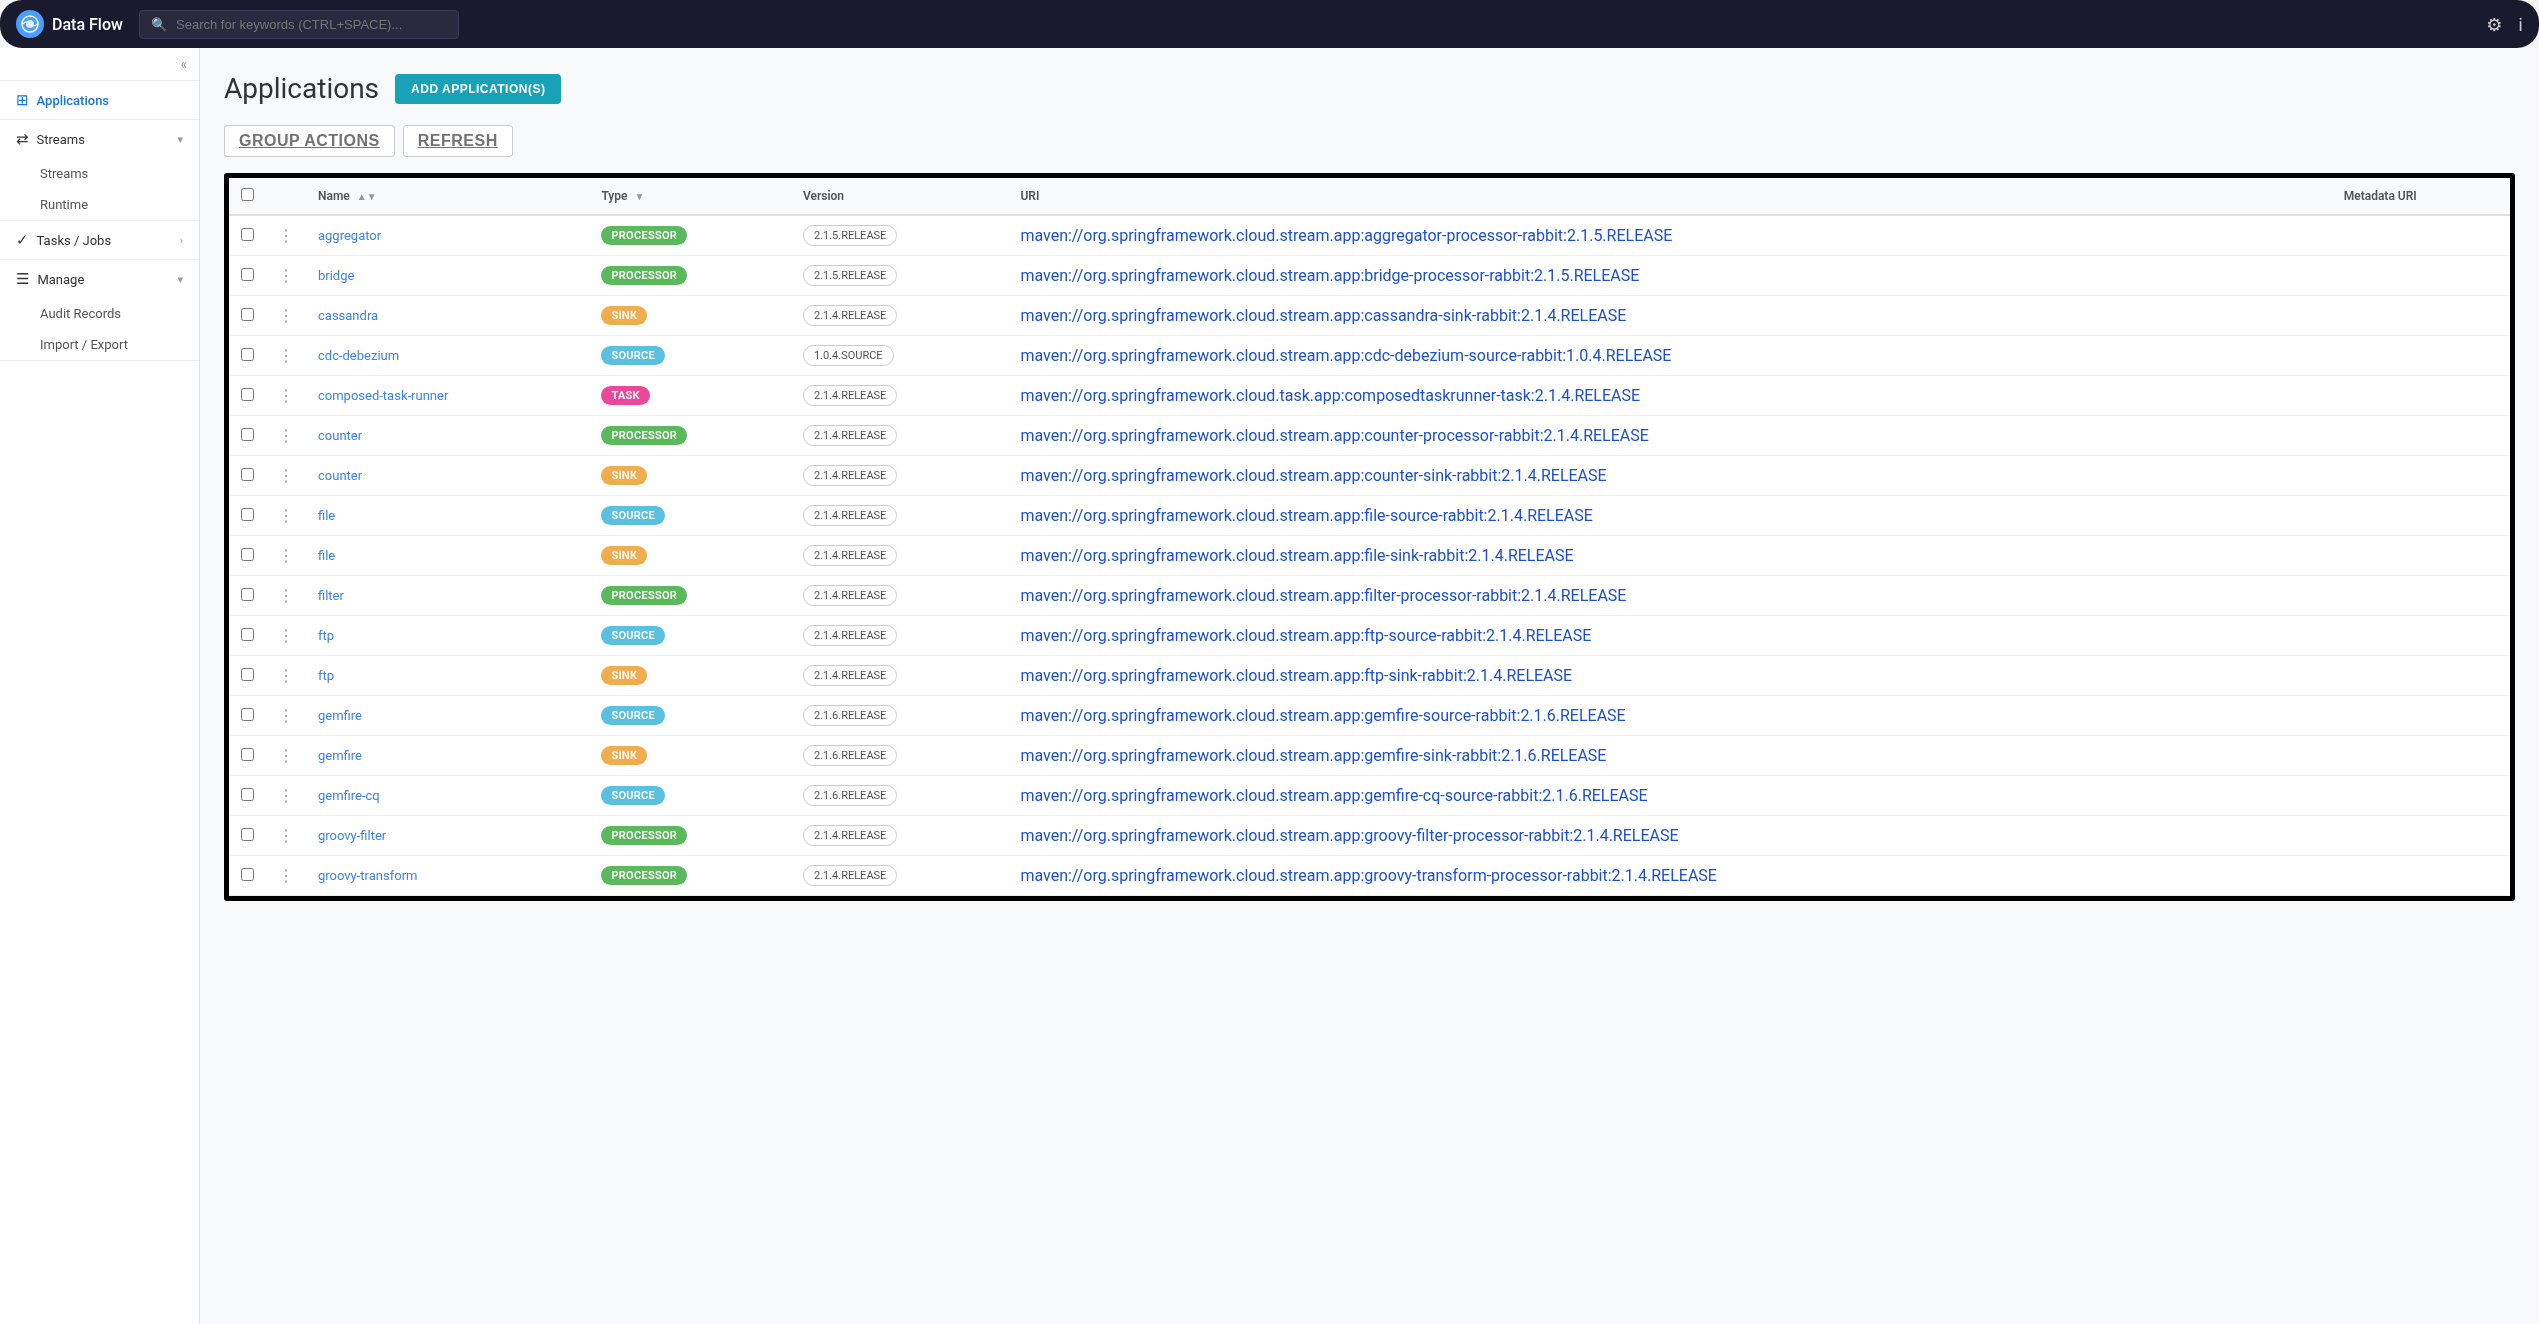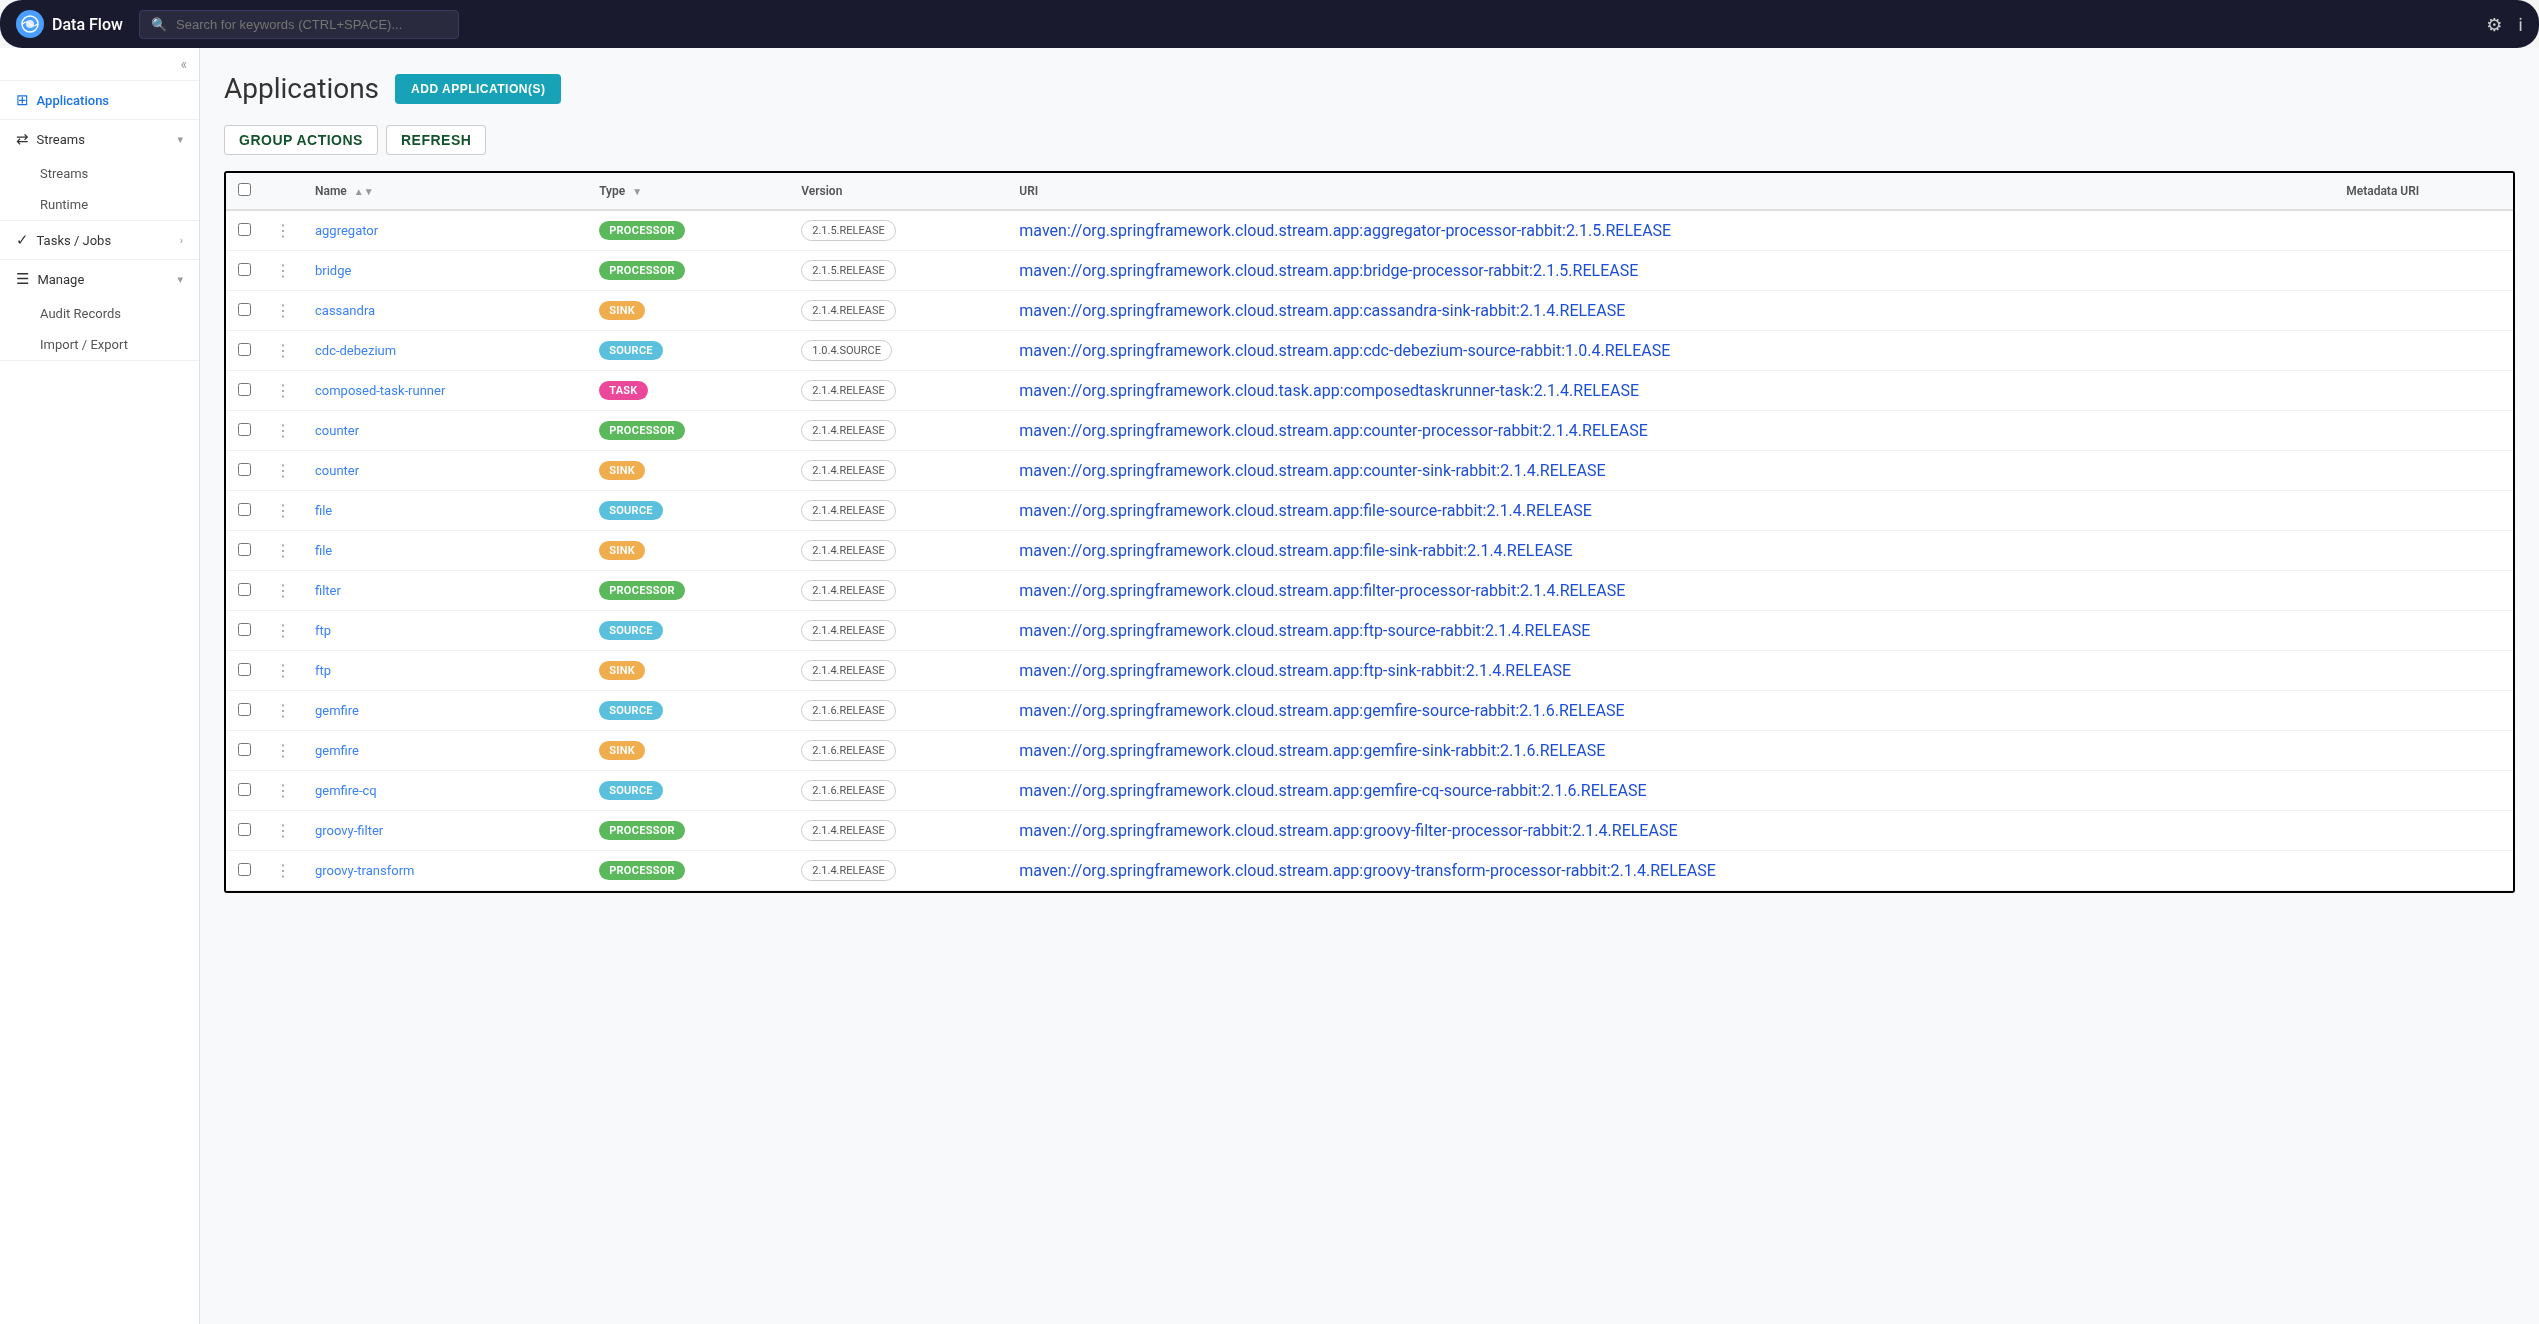--- a/index.html
+++ b/index.html
@@ -144,33 +144,34 @@
 
     .toolbar {
       display: flex;
       gap: 8px;
       margin-bottom: 16px;
     }
     .btn-outline {
       background: white;
       border: 1px solid #ccc;
       padding: 6px 14px;
-      font-size: 14px;
+      font-size: 16px;
       font-weight: 600;
       cursor: pointer;
       border-radius: 3px;
-      color: #14532d;
+      color: #737373;
       text-transform: uppercase;
       letter-spacing: 0.5px;
+      text-decoration: underline;
     }
 
     
     .table-container {
       background: white;
-      border: 2px solid #000000;
+      border: 5px solid #000000;
       border-radius: 3px;
       overflow: hidden;
     }
     table {
       width: 100%;
       border-collapse: collapse;
       font-size: 13px;
     }
     thead tr {
       background: #f8f9fa;

